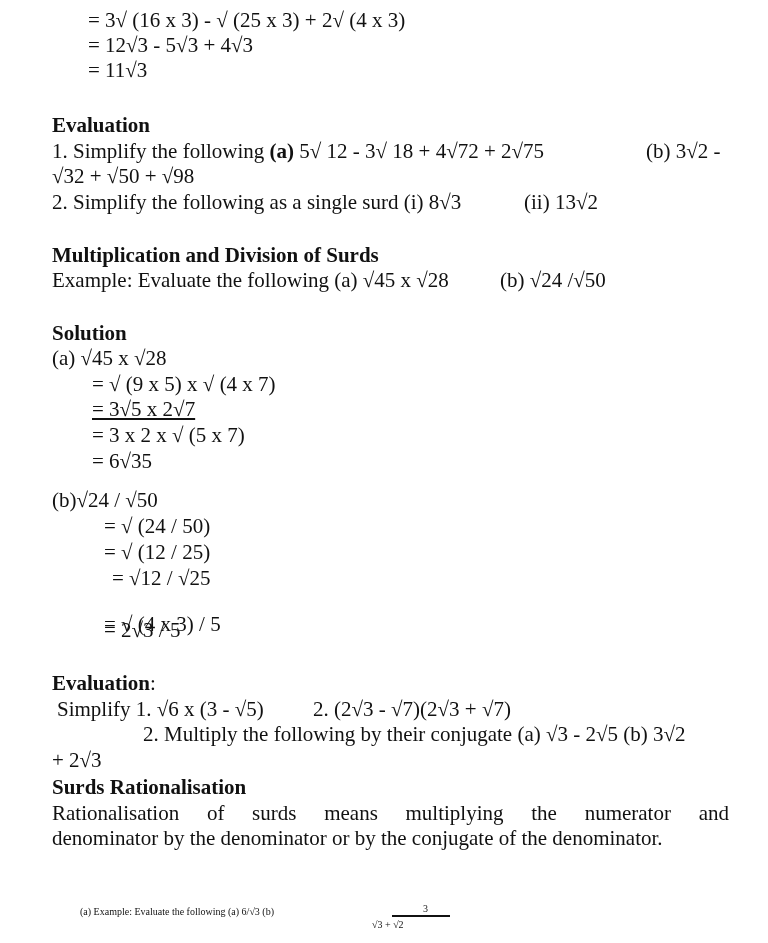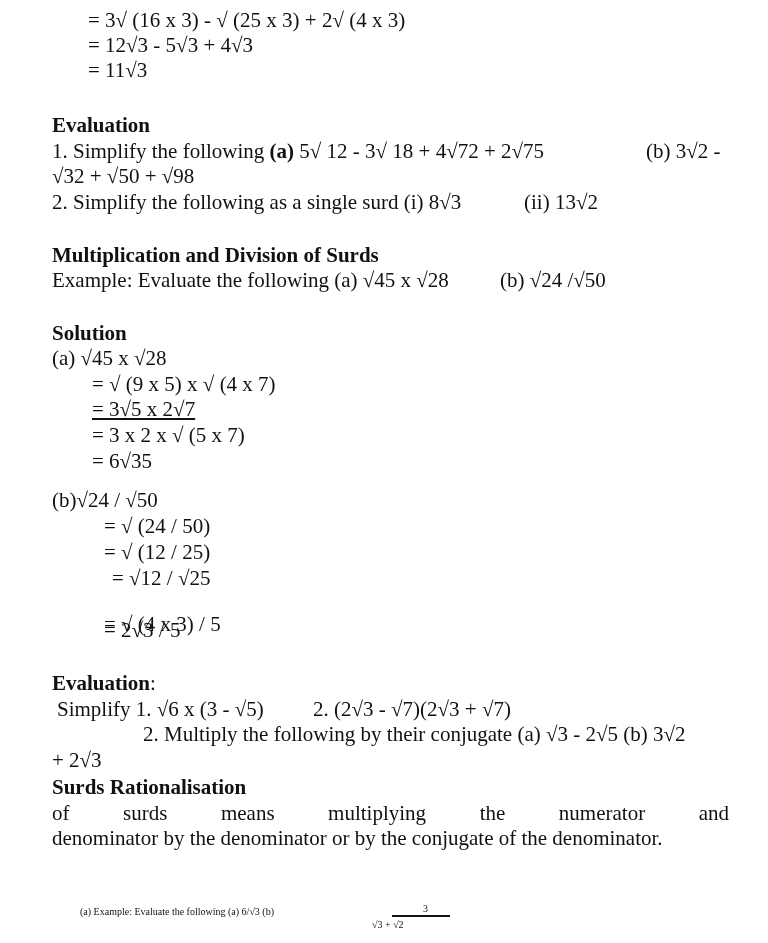--- a/index.html
+++ b/index.html
@@ -51,20 +51,21 @@
 <div class="ln" style="left:52px;top:671px;">
   <span class="b">Evaluation</span><span>:</span>
 </div>
 <div class="ln" style="left:57px;top:697px;">Simplify 1. √6 x (3 - √5)</div>
 <div class="ln" style="left:313px;top:697px;">2. (2√3 - √7)(2√3 + √7)</div>
 <div class="ln" style="left:143px;top:722px;">2. Multiply the following by their conjugate (a) √3 - 2√5 (b) 3√2</div>
 <div class="ln" style="left:52px;top:748px;">+ 2√3</div>
 
 <div class="ln b" style="left:52px;top:775px;">Surds Rationalisation</div>
 <div class="ln just" style="left:52px;top:801px;">
+  <span>Rationalisation</span>
   <span>of</span>
   <span>surds</span>
   <span>means</span>
   <span>multiplying</span>
   <span>the</span>
   <span>numerator</span>
   <span>and</span>
 </div>
 <div class="ln" style="left:52px;top:826px;">denominator by the denominator or by the conjugate of the denominator.</div>
 

